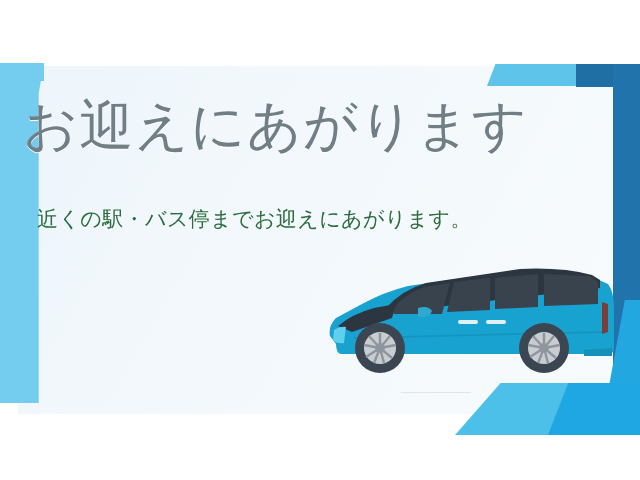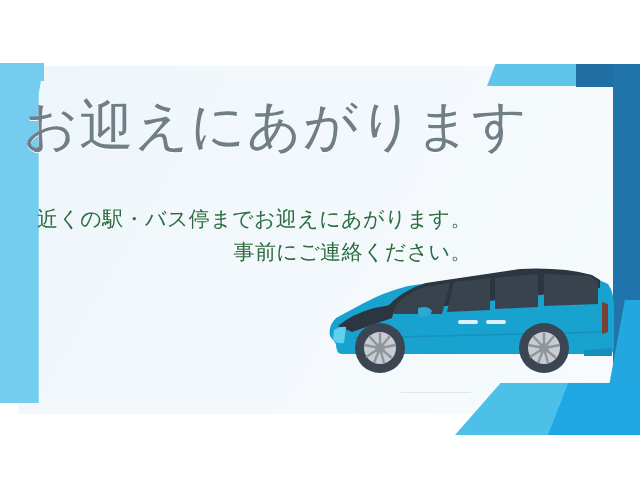--- a/index.html
+++ b/index.html
@@ -128,21 +128,20 @@
   }
   .subtitle {
     position: absolute;
     left: 37px;
     top: 203px;
     font-size: 21px;
     line-height: 1.55;
     letter-spacing: 0.4px;
     color: #2b6b3d;
     white-space: nowrap;
-    text-align: right;
   }
   .subtitle div { margin: 0; }
 
   
   .car {
     position: absolute;
     left: 322px;
     top: 252px;
     width: 296px;
     height: 135px;
@@ -164,21 +163,20 @@
   <div class="bar-right-lite"></div>
 
   <div class="bot-hairline"></div>
   <div class="bot-wedge-a"></div>
   <div class="bot-wedge-b"></div>
 
   <div class="title">お迎えにあがります</div>
 
   <div class="subtitle">
     <div>近くの駅・バス停までお迎えにあがります。</div>
-    <div>事前にご連絡ください。</div>
   </div>
 
   <svg class="car" viewBox="0 0 296 135">
 
     <path d="M14 92 L8 84 Q6 74 14 66 L40 52 Q62 40 86 34 L196 18 Q238 16 268 24 L286 32 Q292 40 292 56 L292 96 Q292 102 286 102 L20 102 Q14 102 14 92 Z" fill="#18a2cf"></path>
 
     <path d="M64 56 Q80 38 104 31 L198 17 Q240 15 270 23 L278 28 L278 36 L72 60 Z" fill="#2b3640"></path>
 
     <path d="M70 58 Q82 42 102 35 L128 31 L120 62 L72 62 Z" fill="#39434d"></path>
 

